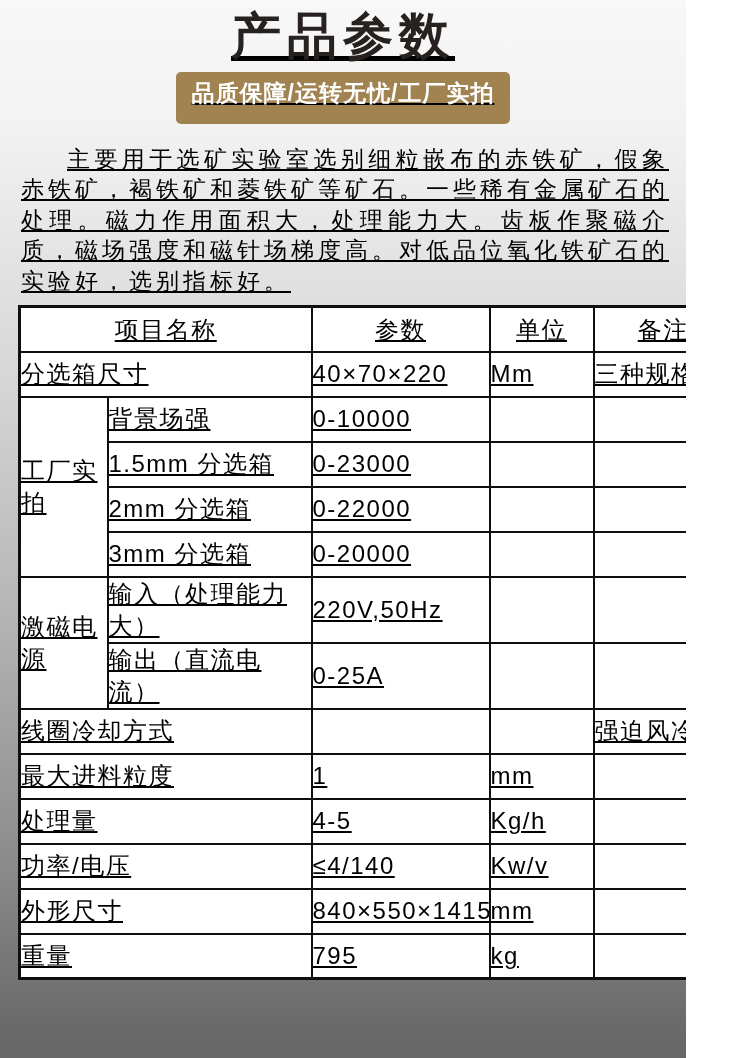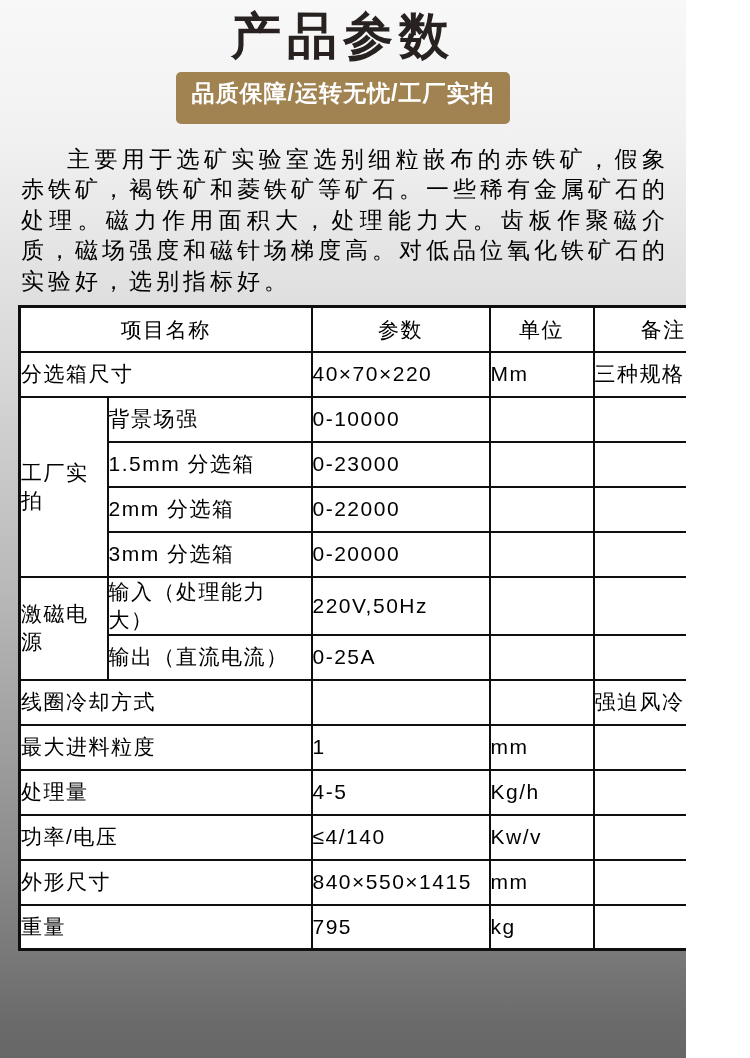--- a/index.html
+++ b/index.html
@@ -7,20 +7,21 @@
   body { font-family: "Liberation Sans", sans-serif; }
 
   .page {
     position: relative;
     width: 686px;
     height: 1058px;
     overflow: hidden;
     background: linear-gradient(180deg,
       #f8f8f8 0%, #f2f2f2 12%, #d6d6d6 36%,
       #b8b8b8 56%, #8e8e8e 80%, #6a6a6a 97%, #676767 100%);
+    text-decoration: underline;
   }
 
   .title {
     margin: 0;
     padding-top: 8px;
     text-align: center;
     font-size: 50px;
     line-height: 1.15;
     font-weight: bold;
     letter-spacing: 6px;
@@ -54,21 +55,21 @@
     table-layout: fixed;
     width: 714px;
     margin: 9px 0 0 18px;
     border: 3px solid #0f0f0f;
   }
   .spec th, .spec td {
     background: #ffffff;
     border: 2px solid #0f0f0f;
     vertical-align: middle;
     font-weight: normal;
-    font-size: 21px;
+    font-size: 24px;
     letter-spacing: 1.5px;
     color: #000000;
     padding: 0;
     height: 45px;
     overflow: hidden;
   }
 </style>
 </head>
 <body>
 

